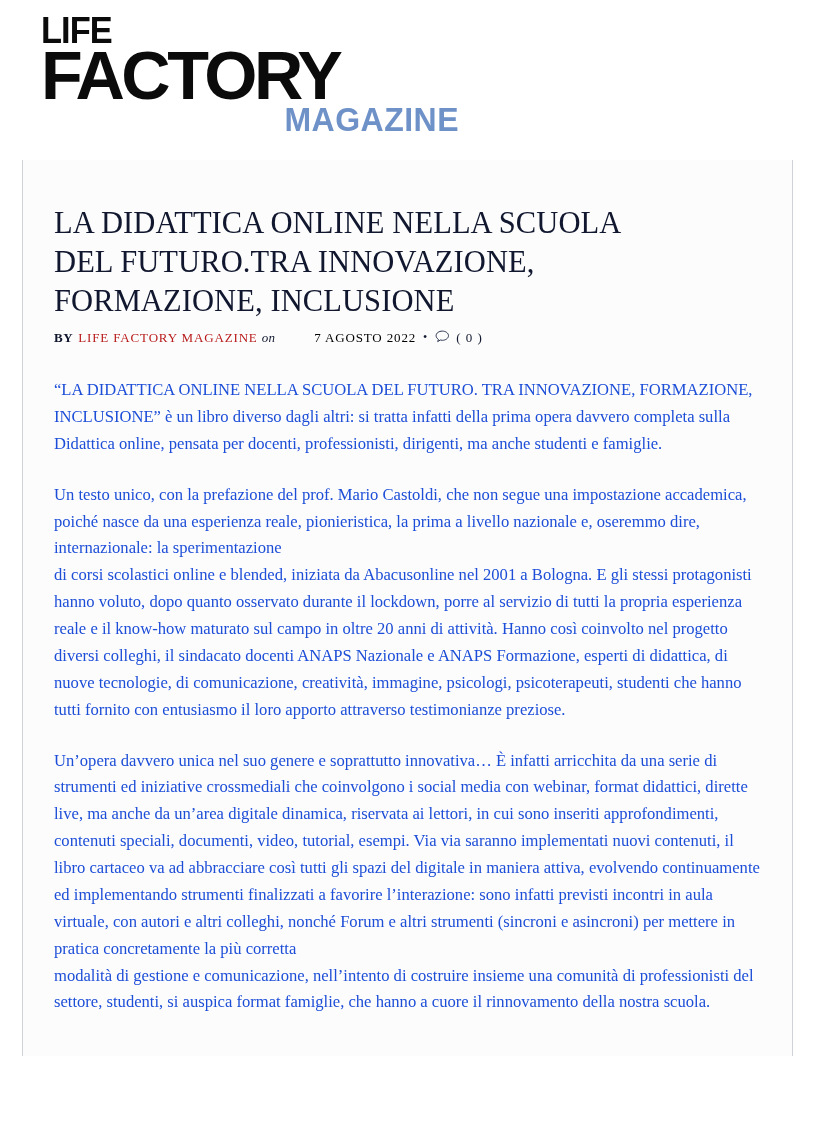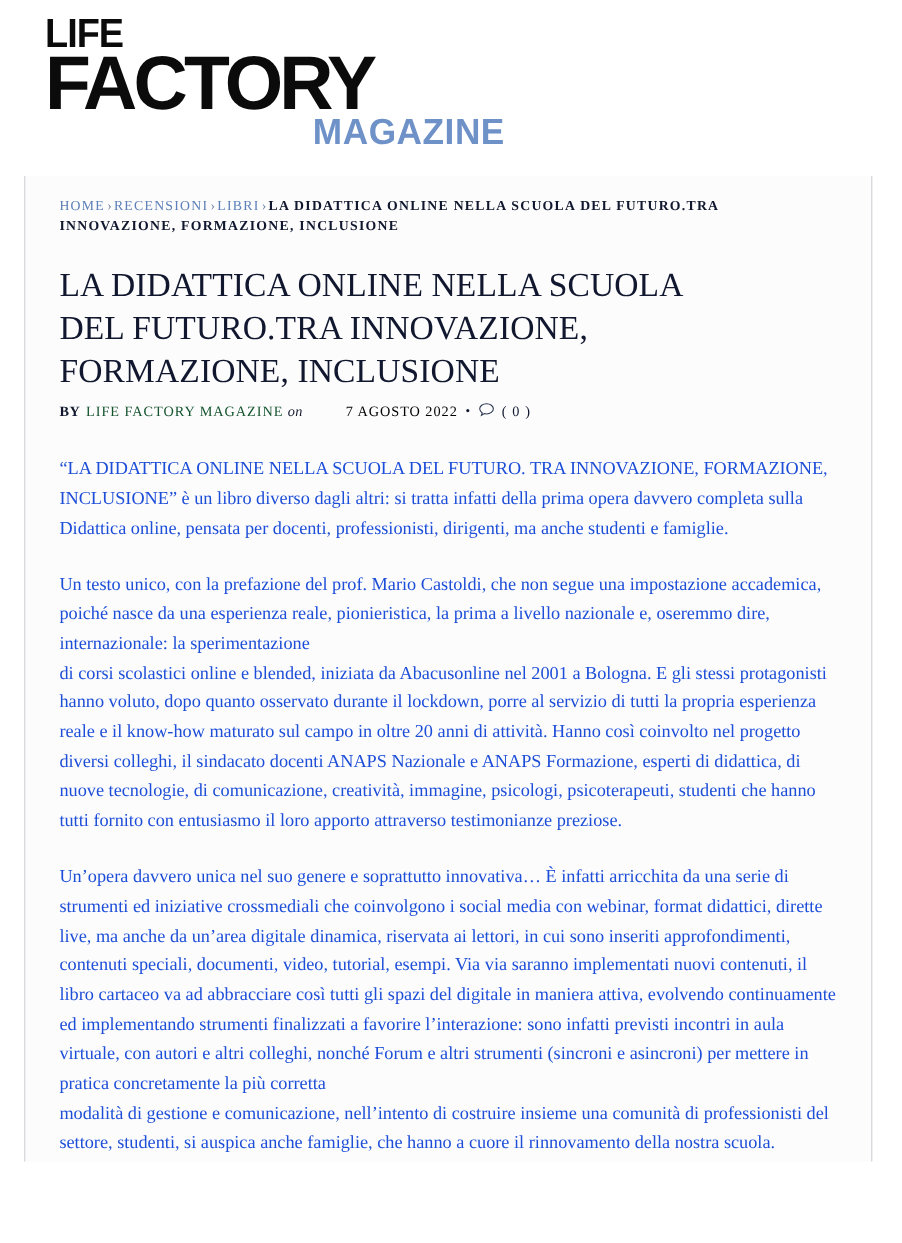--- a/index.html
+++ b/index.html
@@ -126,21 +126,21 @@
     font-size: 13px;
     letter-spacing: 0.85px;
     color: #10172e;
     margin: 9px 0 0 0;
     display: flex;
     align-items: flex-start;
     flex-wrap: wrap;
     gap: 0;
   }
   #byline .by-word { font-weight: bold; letter-spacing: 0.6px; }
-  #byline .author-link { color: #14532d; text-decoration: none; margin-left: 5px; }
+  #byline .author-link { color: #b91c1c; text-decoration: none; margin-left: 5px; }
   #byline .on-word { font-style: italic; margin: 0 4px; letter-spacing: 0.3px; }
   #byline .date-link { color: #000000; text-decoration: none; margin-left: 35px; }
   #byline .dot-sep { margin: 0 7px; color: #10172e; font-size: 12px; }
   #byline .comment-icon { display: inline-flex; align-items: center; margin-right: 6px; }
   #byline .comment-count { letter-spacing: 1px; }
 
   
   .post-para {
     font-family: "Liberation Serif", serif;
     font-size: 16.6px;
@@ -159,23 +159,20 @@
   <div id="logo-block">
     <div class="logo-life">LIFE</div>
     <div class="logo-factory">FACTORY</div>
     <div class="logo-magazine">MAGAZINE</div>
   </div>
 </header>
 
 <main id="content-frame">
   <div id="content-inner">
 
-    <nav id="breadcrumb">
-      <span class="crumb-link">HOME</span><span class="crumb-sep">›</span><span class="crumb-link">RECENSIONI</span><span class="crumb-sep">›</span><span class="crumb-link">LIBRI</span><span class="crumb-sep">›</span><span class="crumb-current">LA DIDATTICA ONLINE NELLA SCUOLA DEL FUTURO.TRA INNOVAZIONE, FORMAZIONE, INCLUSIONE</span>
-    </nav>
 
     <h1 id="post-title">LA DIDATTICA ONLINE NELLA SCUOLA DEL FUTURO.TRA INNOVAZIONE, FORMAZIONE, INCLUSIONE</h1>
 
     <div id="byline">
       <span class="by-word">BY</span>
       <a class="author-link" href="#">LIFE FACTORY MAGAZINE</a>
       <span class="on-word">on</span>
       <a class="date-link" href="#">7 AGOSTO 2022</a>
       <span class="dot-sep">•</span>
       <span class="comment-icon">
@@ -188,17 +185,17 @@
 
     <p class="post-para first">“LA DIDATTICA ONLINE NELLA SCUOLA DEL FUTURO. TRA INNOVAZIONE, FORMAZIONE, INCLUSIONE” è un libro diverso dagli altri: si tratta infatti della prima opera davvero completa sulla Didattica online, pensata per docenti, professionisti, dirigenti, ma anche studenti e famiglie.</p>
 
     <p class="post-para">
       <span>Un testo unico, con la prefazione del prof. Mario Castoldi, che non segue una impostazione accademica, poiché nasce da una esperienza reale, pionieristica, la prima a livello nazionale e, oseremmo dire, internazionale: la sperimentazione</span><br>
       <span>di corsi scolastici online e blended, iniziata da Abacusonline nel 2001 a Bologna. E gli stessi protagonisti hanno voluto, dopo quanto osservato durante il lockdown, porre al servizio di tutti la propria esperienza reale e il know-how maturato sul campo in oltre 20 anni di attività. Hanno così coinvolto nel progetto diversi colleghi, il sindacato docenti ANAPS Nazionale e ANAPS Formazione, esperti di didattica, di nuove tecnologie, di comunicazione, creatività, immagine, psicologi, psicoterapeuti, studenti che hanno tutti fornito con entusiasmo il loro apporto attraverso testimonianze preziose.</span>
     </p>
 
     <p class="post-para">
       <span>Un’opera davvero unica nel suo genere e soprattutto innovativa… È infatti arricchita da una serie di strumenti ed iniziative crossmediali che coinvolgono i social media con webinar, format didattici, dirette live, ma anche da un’area digitale dinamica, riservata ai lettori, in cui sono inseriti approfondimenti, contenuti speciali, documenti, video, tutorial, esempi. Via via saranno implementati nuovi contenuti, il libro cartaceo va ad abbracciare così tutti gli spazi del digitale in maniera attiva, evolvendo continuamente ed implementando strumenti finalizzati a favorire l’interazione: sono infatti previsti incontri in aula virtuale, con autori e altri colleghi, nonché Forum e altri strumenti (sincroni e asincroni) per mettere in pratica concretamente la più corretta</span><br>
-      <span>modalità di gestione e comunicazione, nell’intento di costruire insieme una comunità di professionisti del settore, studenti, si auspica anche famiglie, che hanno a cuore il rinnovamento della nostra scuola.</span>
+      <span>modalità di gestione e comunicazione, nell’intento di costruire insieme una comunità di professionisti del settore, studenti, si auspica format famiglie, che hanno a cuore il rinnovamento della nostra scuola.</span>
     </p>
 
   </div>
 </main>
 
 </body></html>

